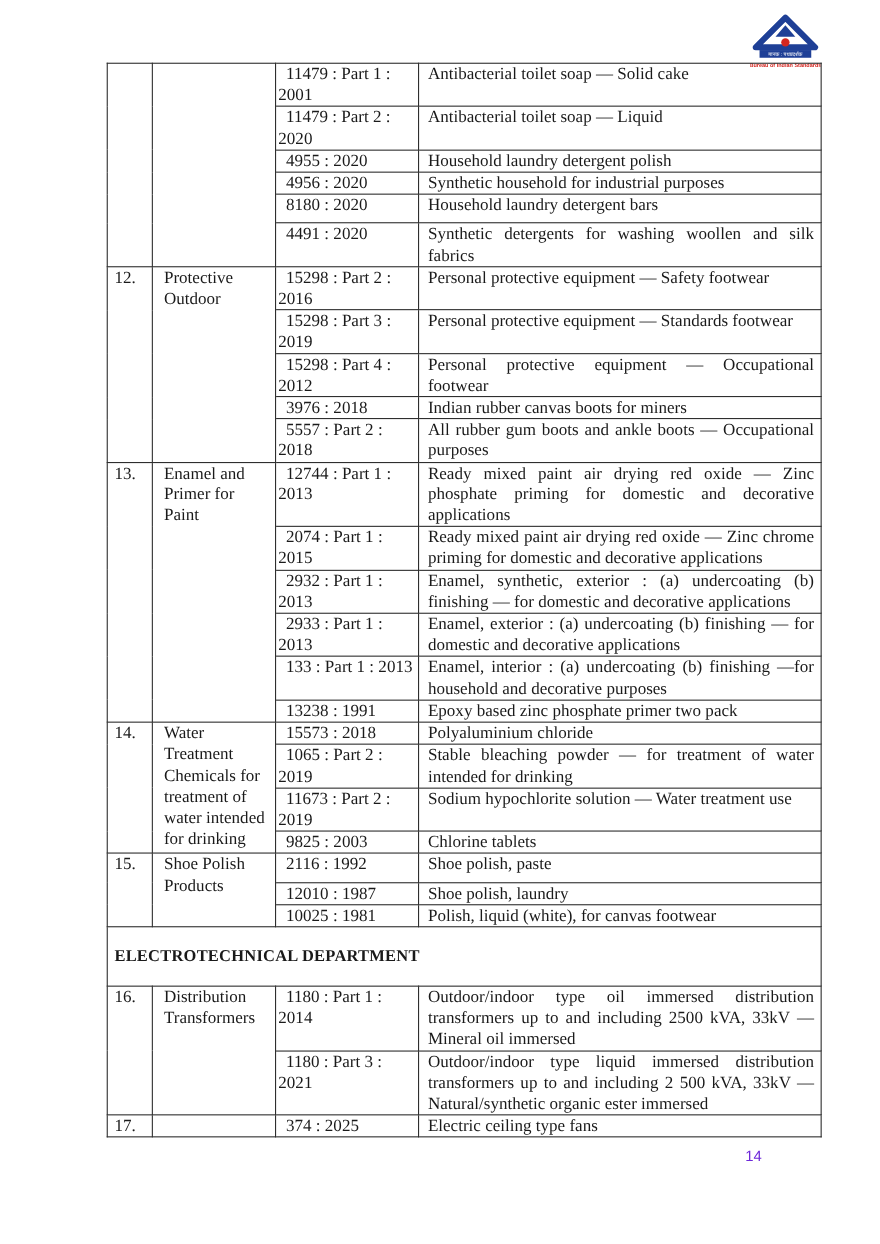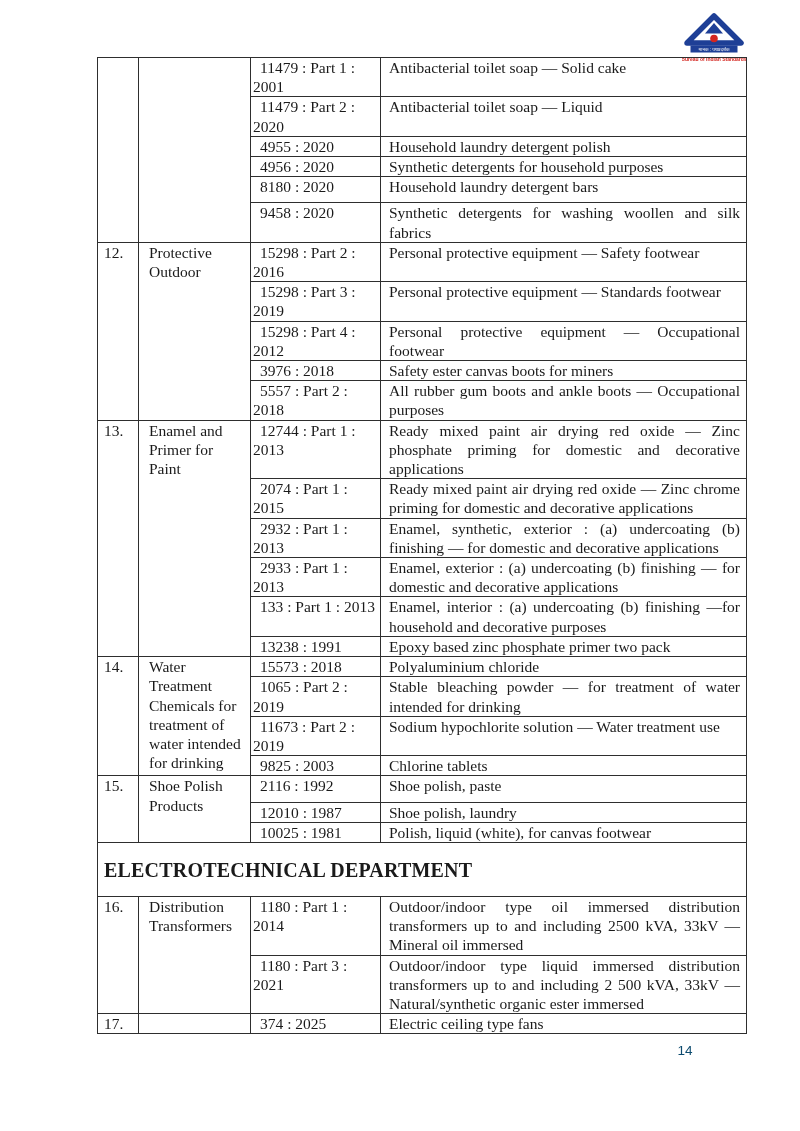--- a/index.html
+++ b/index.html
@@ -16,26 +16,26 @@
   .doc-table td{
     border:1px solid #2e2e2e;vertical-align:top;padding:0;overflow:hidden;
     word-spacing:normal;
   }
   td.c1{padding:0 2px 0 6px;}
   td.c2{padding:0 4px 0 10px;}
   td.c3{padding:0 2px 0 2px;text-indent:7px;}
   td.c4{padding:0 6px 0 8px;text-align:justify;}
   td.pb{padding-bottom:6px;}
   tr.heading-row td{
-    padding:17px 0 16px 6px;font-weight:bold;font-size:20px;line-height:20px;
+    padding:17px 0 16px 6px;font-weight:bold;font-size:15px;line-height:20px;
     letter-spacing:.2px;
   }
   .page-number{
     position:absolute;left:660px;top:1043px;width:50px;text-align:center;
-    font-family:"Liberation Sans", sans-serif;font-size:13.5px;color:#0c4a6e;
+    font-family:"Liberation Sans", sans-serif;font-size:13.5px;color:#6d28d9;
   }
 </style>
 </head>
 <body>
 
 <div class="logo">
   <svg width="64" height="50" viewBox="0 0 64 50">
     <path d="M32 4 L59 31 L5 31 Z" fill="none" stroke="#1e3f96" stroke-width="5.5" stroke-linejoin="round"></path>
     <path d="M32 11 L41 21.5 L23 21.5 Z" fill="#1e3f96"></path>
     <circle cx="32" cy="26.5" r="3.8" fill="#d42620"></circle>
@@ -63,48 +63,48 @@
     <tr>
       <td class="c3">11479 : Part 2 : 2020</td>
       <td class="c4">Antibacterial toilet soap — Liquid</td>
     </tr>
     <tr>
       <td class="c3">4955 : 2020</td>
       <td class="c4">Household laundry detergent polish</td>
     </tr>
     <tr>
       <td class="c3">4956 : 2020</td>
-      <td class="c4">Synthetic detergents for household purposes</td>
+      <td class="c4">Synthetic household for industrial purposes</td>
     </tr>
     <tr>
       <td class="c3 pb">8180 : 2020</td>
       <td class="c4 pb">Household laundry detergent bars</td>
     </tr>
     <tr>
-      <td class="c3">9458 : 2020</td>
+      <td class="c3">4491 : 2020</td>
       <td class="c4">Synthetic detergents for washing woollen and silk fabrics</td>
     </tr>
 
     <tr>
       <td class="c1" rowspan="5">12.</td>
       <td class="c2" rowspan="5">Protective Outdoor</td>
       <td class="c3">15298 : Part 2 : 2016</td>
       <td class="c4">Personal protective equipment — Safety footwear</td>
     </tr>
     <tr>
       <td class="c3">15298 : Part 3 : 2019</td>
       <td class="c4">Personal protective equipment — Standards footwear</td>
     </tr>
     <tr>
       <td class="c3">15298 : Part 4 : 2012</td>
       <td class="c4">Personal protective equipment — Occupational footwear</td>
     </tr>
     <tr>
       <td class="c3">3976 : 2018</td>
-      <td class="c4">Safety ester canvas boots for miners</td>
+      <td class="c4">Indian rubber canvas boots for miners</td>
     </tr>
     <tr>
       <td class="c3">5557 : Part 2 : 2018</td>
       <td class="c4">All rubber gum boots and ankle boots — Occupational purposes</td>
     </tr>
 
     <tr>
       <td class="c1" rowspan="6">13.</td>
       <td class="c2" rowspan="6">Enamel and Primer for Paint</td>
       <td class="c3">12744 : Part 1 : 2013</td>

